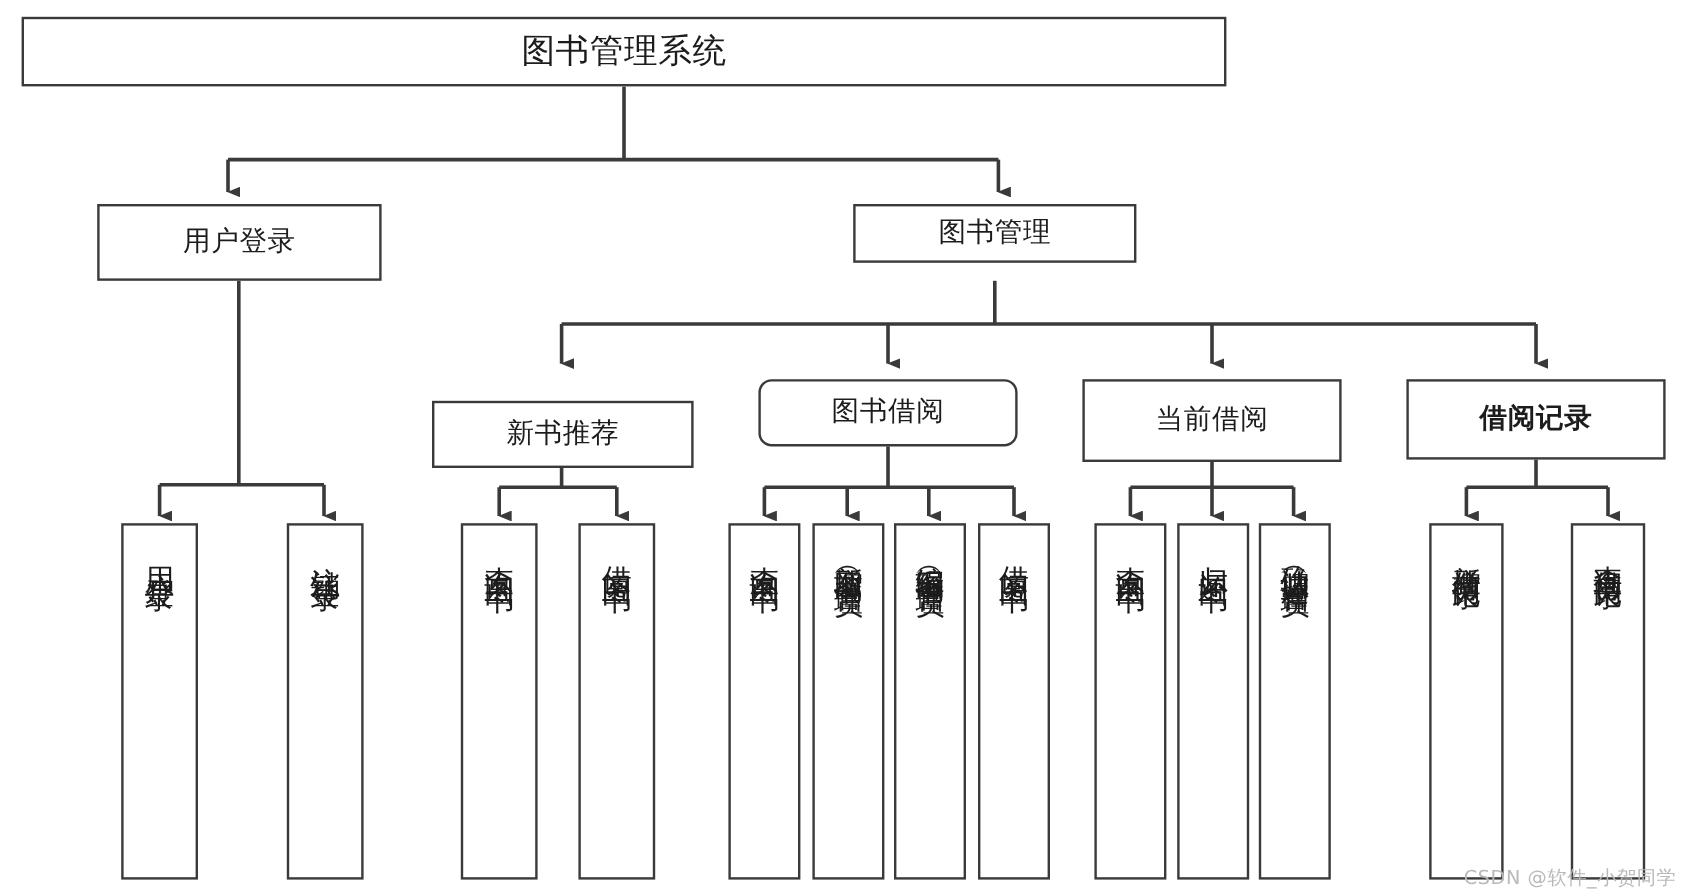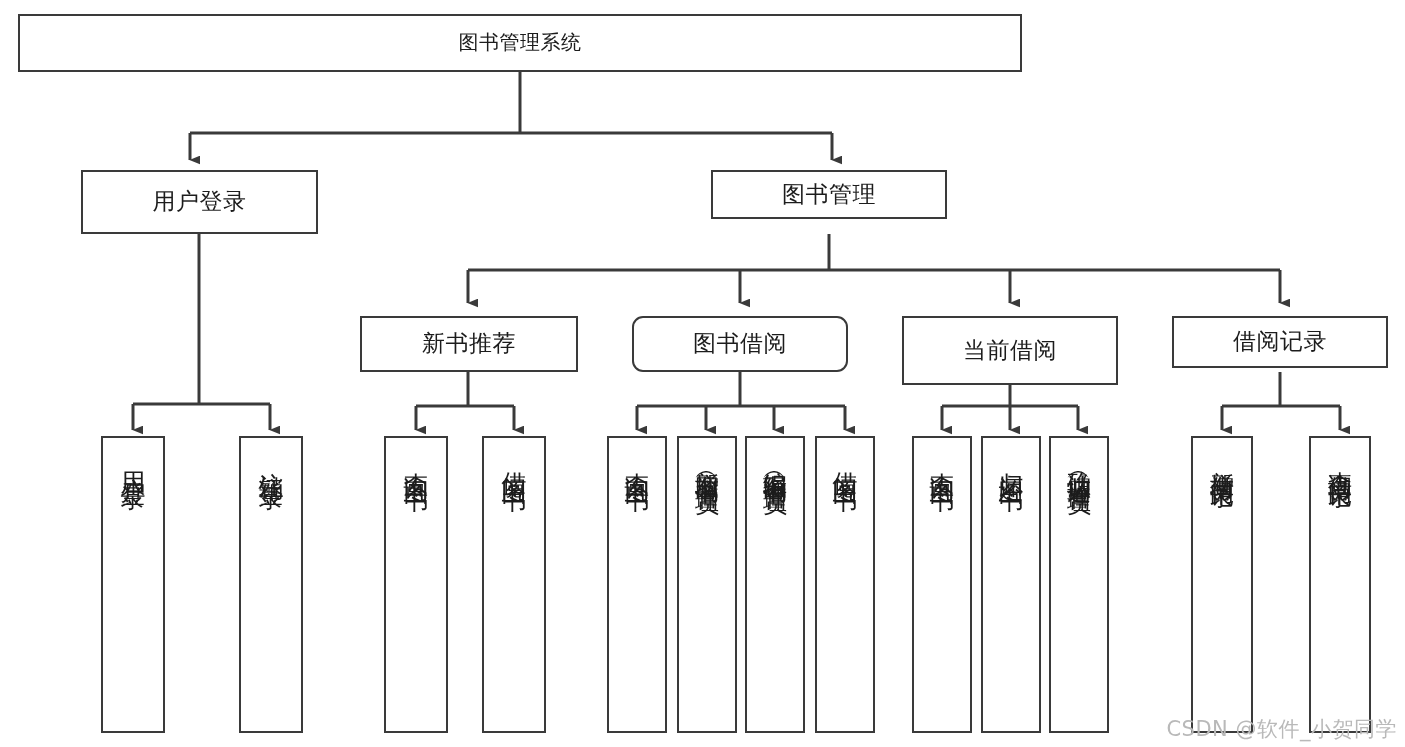--- a/index.html
+++ b/index.html
@@ -55,27 +55,27 @@
     font-size: 25px;
     letter-spacing: 5px;
     line-height: 1;
     white-space: nowrap;
   }
   .node.vert.tall .label {
     font-size: 24px;
     letter-spacing: 3px;
   }
   .node.root .label {
-    font-size: 20px;
+    font-size: 28px;
   }
   #watermark {
     position: absolute;
     right: 8px;
     bottom: 4px;
-    font-size: 21px;
+    font-size: 16px;
     color: #b9b9b9;
     font-family: "DejaVu Sans", "Liberation Sans", sans-serif;
     white-space: nowrap;
     letter-spacing: 0.5px;
   }
 </style>
 </head>
 <body>
 
 <div id="canvas">
@@ -134,30 +134,30 @@
     <span class="label">图书管理系统</span>
   </div>
 
   <div class="node horiz" style="left:81px; top:170px; width:237px; height:64px;">
     <span class="label">用户登录</span>
   </div>
   <div class="node horiz" style="left:711px; top:170px; width:236px; height:49px;">
     <span class="label">图书管理</span>
   </div>
 
-  <div class="node horiz" style="left:360px; top:316px; width:218px; height:56px;">
+  <div class="node horiz" style="left:360px; top:334px; width:218px; height:56px;">
     <span class="label">新书推荐</span>
   </div>
   <div class="node horiz" style="left:632px; top:316px; width:216px; height:56px;border-radius:11px;">
     <span class="label">图书借阅</span>
   </div>
   <div class="node horiz" style="left:902px; top:316px; width:216px; height:69px;">
     <span class="label">当前借阅</span>
   </div>
-  <div class="node horiz" style="left:1172px; top:316px; width:216px; height:52px;">
+  <div class="node horiz" style="left:1172px; top:316px; width:216px; height:67px;font-weight:bold;">
     <span class="label">借阅记录</span>
   </div>
 
   <div class="node vert" style="left:101px; top:436px; width:64px; height:297px;">
     <span class="label">用户登录</span>
   </div>
   <div class="node vert" style="left:239px; top:436px; width:64px; height:297px;">
     <span class="label">注销登录</span>
   </div>
 

